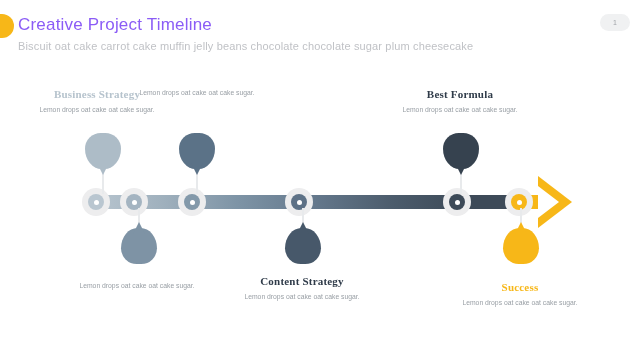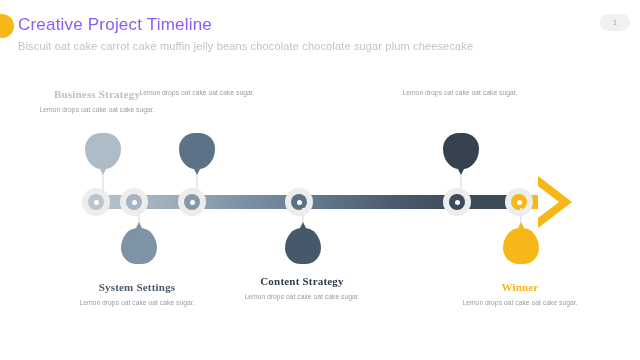--- a/index.html
+++ b/index.html
@@ -163,29 +163,29 @@
     </div>
   <div id="labels-layer">
       <div class="lbl" style="left: 22px; top: 88px;">
         <div class="h" style="color: rgb(182, 195, 205);">Business Strategy</div>
         <div class="b">Lemon drops oat cake oat cake sugar.</div>
       </div>
       <div class="lbl" style="left: 122px; top: 88px;">
         <div class="b">Lemon drops oat cake oat cake sugar.</div>
       </div>
       <div class="lbl" style="left: 385px; top: 88px;">
+        <div class="h" style="color: rgb(47, 59, 73);">Best Formula</div>
         <div class="b">Lemon drops oat cake oat cake sugar.</div>
       </div>
       <div class="lbl" style="left: 62px; top: 281px;">
-        <div class="h" style="color: rgb(75, 92, 108);">System Settings</div>
         <div class="b">Lemon drops oat cake oat cake sugar.</div>
       </div>
       <div class="lbl" style="left: 227px; top: 275px;">
         <div class="h" style="color: rgb(47, 59, 73);">Content Strategy</div>
         <div class="b">Lemon drops oat cake oat cake sugar.</div>
       </div>
       <div class="lbl" style="left: 445px; top: 281px;">
-        <div class="h" style="color: rgb(247, 183, 24);">Winner</div>
+        <div class="h" style="color: rgb(247, 183, 24);">Success</div>
         <div class="b">Lemon drops oat cake oat cake sugar.</div>
       </div>
     </div>
 
 </div>
 
 </body></html>

